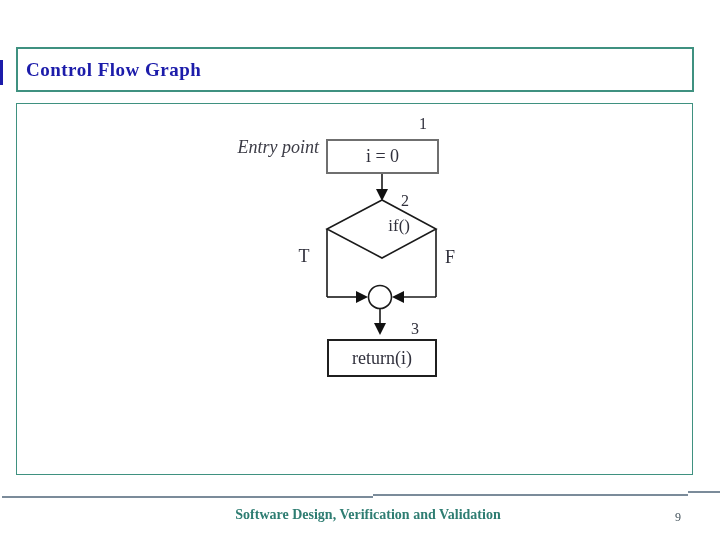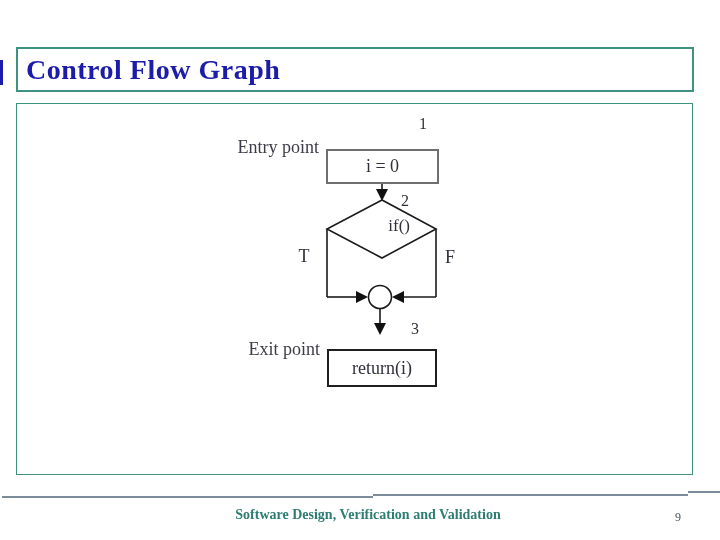--- a/index.html
+++ b/index.html
@@ -11,36 +11,36 @@
   .edge-mark {
     position: absolute; left: 0; top: 60px; width: 3px; height: 25px;
     background: #1c1caa;
   }
   .title-box {
     position: absolute; left: 16px; top: 47px; width: 678px; height: 45px;
     border: 2px solid #3f9180; background: #ffffff;
     display: flex; align-items: center;
   }
   .title-box h1 {
-    font-size: 28px; font-weight: bold; color: #1c1caa; padding-left: 8px;
+    font-size: 19px; font-weight: bold; color: #1c1caa; padding-left: 8px;
     letter-spacing: 0.5px;
   }
   .content-box {
     position: absolute; left: 16px; top: 103px; width: 677px; height: 372px;
     border: 1.5px solid #3f9180; background: #ffffff;
   }
   .canvas { position: absolute; left: 0; top: 0; width: 674px; height: 369px; }
   .node {
     position: absolute; display: flex; align-items: center; justify-content: center;
-    background: #ffffff; color: #30303c; font-size: 18px; margin-top: 10px;
+    background: #ffffff; color: #30303c; font-size: 18px;
   }
   .node-entry { left: 309px; top: 35px; width: 113px; height: 35px; border: 2px solid #6f6f6f; }
   .node-exit  { left: 310px; top: 235px; width: 110px; height: 38px; border: 2.5px solid #1f1f1f; }
   .lbl { position: absolute; color: #3c3c46; }
-  .lbl-entry { left: 170px; top: 33px; width: 132px; text-align: right; font-size: 18px; }
+  .lbl-entry { left: 170px; top: 33px; width: 132px; text-align: right; font-size: 18px; font-style: italic; }
   .lbl-exit  { left: 170px; top: 235px; width: 133px; text-align: right; font-size: 18px; }
   .num { position: absolute; width: 20px; text-align: center; font-size: 16px; color: #30303c; }
   .num-1 { left: 396px; top: 11px; }
   .num-2 { left: 378px; top: 88px; }
   .num-3 { left: 388px; top: 216px; }
   .lbl-if { left: 333px; top: 112px; width: 60px; text-align: right; font-size: 17px; color: #30303c; }
   .lbl-T { left: 275px; top: 142px; width: 24px; text-align: center; font-size: 18px; color: #30303c; }
   .lbl-F { left: 421px; top: 143px; width: 24px; text-align: center; font-size: 18px; color: #30303c; }
   .caption { left: 241px; top: 284px; font-size: 19.5px; color: #2e2e38; white-space: nowrap; }
   .footer-line { position: absolute; background: #7b8b9a; height: 1.6px; }
@@ -94,21 +94,20 @@
     <span class="num num-1">1</span>
     <span class="lbl lbl-entry">Entry point</span>
     <div class="node node-entry">i = 0</div>
 
     <span class="num num-2">2</span>
     <span class="lbl lbl-if">if()</span>
     <span class="lbl lbl-T">T</span>
     <span class="lbl lbl-F">F</span>
 
     <span class="num num-3">3</span>
-    <span class="lbl lbl-exit">Exit point</span>
     <div class="node node-exit">return(i)</div>
 
   </div>
 
   <div class="footer-line fl-1"></div>
   <div class="footer-line fl-2"></div>
   <div class="footer-line fl-3"></div>
 
   <div class="footer-text">Software Design, Verification and Validation</div>
   <div class="page-number">9</div>

